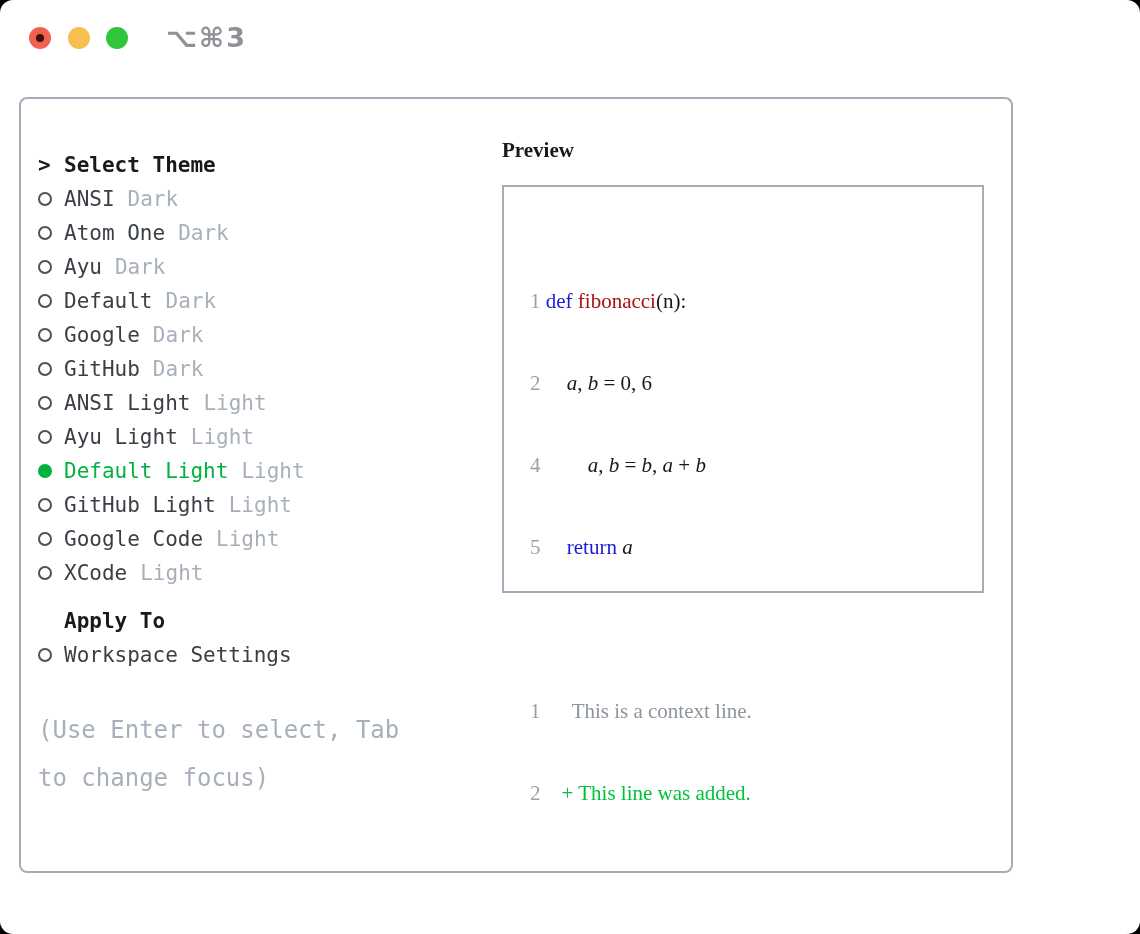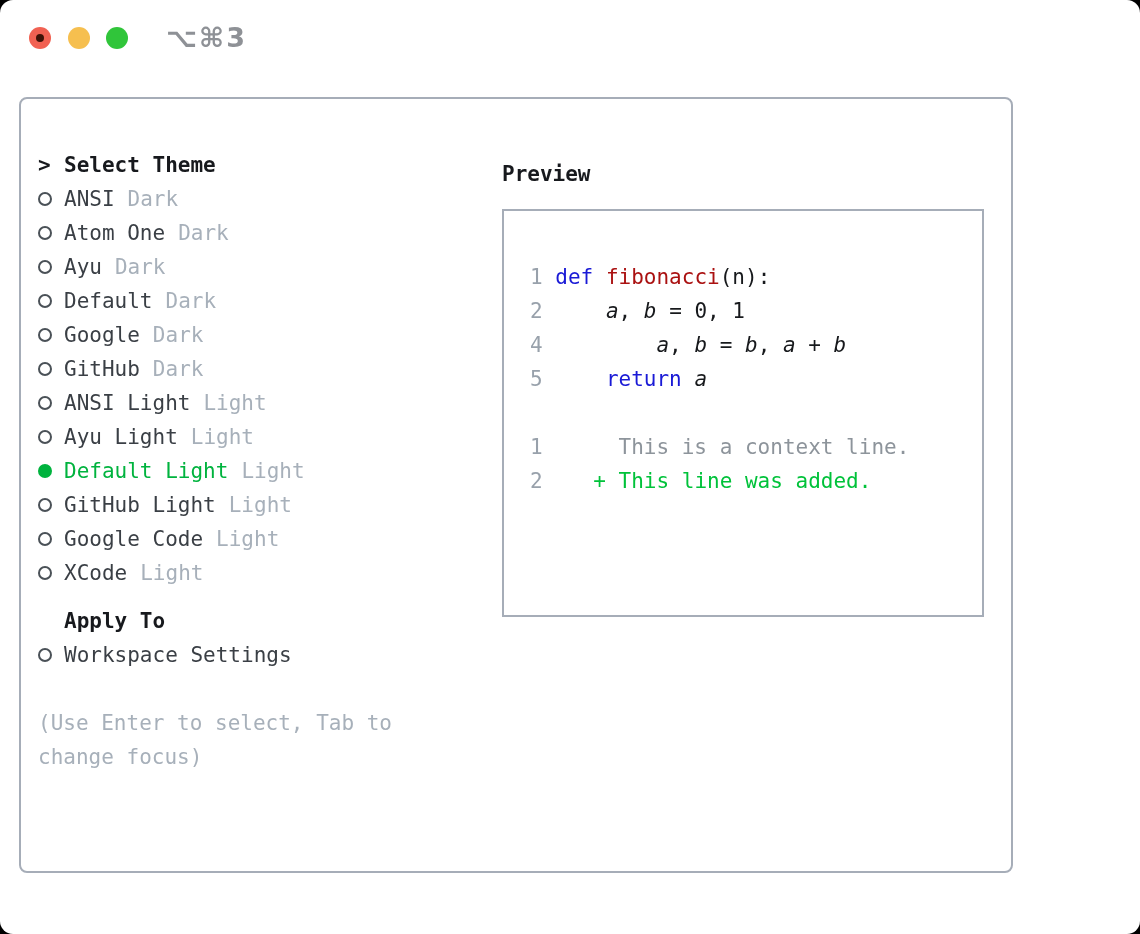--- a/index.html
+++ b/index.html
@@ -23,42 +23,42 @@
     font-family:"DejaVu Sans","DejaVu Sans Mono",sans-serif;
     font-size:27px;font-weight:bold;color:var(--title-gray);letter-spacing:2px;
   }
   
   .panel{
     position:absolute;left:19px;top:97px;width:994px;height:776px;
     box-sizing:border-box;border:2px solid var(--border-gray);border-radius:8px;
     background:#fff;
   }
   .left{position:absolute;left:17px;top:49px;width:430px;}
-  .right{position:absolute;left:481px;top:58px;width:484px;}
+  .right{position:absolute;left:481px;top:34px;width:484px;font-family:Liberation Serif, serif;}
   .row{display:flex;align-items:center;height:34px;font-size:21px;color:var(--item-text);}
   .marker{width:26px;flex:0 0 26px;display:flex;align-items:center;}
   .prompt{font-weight:bold;color:var(--header-text);}
   .hdr{font-weight:bold;color:var(--header-text);text-align:center;}
   .dot{width:10px;height:10px;border-radius:50%;border:2px solid var(--radio-outline);}
   .dot.on{background:var(--accent-green);border-color:var(--accent-green);}
   .nm{white-space:pre;}
   .row.sel .nm{color:var(--accent-green);}
   .vr{color:var(--muted-gray);padding-left:13px;white-space:pre;}
   .apply{margin-top:14px;}
   .help{
-    margin-top:34px;width:400px;font-size:21px;line-height:34px;
+    margin-top:34px;width:400px;font-size:24px;line-height:48px;
     color:var(--muted-gray);
   }
   
   .preview-box{
     margin-top:18px;box-sizing:border-box;width:482px;height:408px;
     border:2px solid var(--border-gray);background:#fff;
     padding:49px 10px 0 26px;
   }
-  .cl{height:34px;line-height:34px;font-size:21px;white-space:pre;color:var(--code-text);}
+  .cl{height:34px;line-height:34px;font-size:21px;white-space:pre;color:var(--code-text);margin-top:48px;}
   .cl .ln{color:var(--linenum-gray);}
   .cl .kw{color:var(--keyword-blue);}
   .cl .fn{color:var(--function-red);}
   .cl .vr2{font-style:italic;}
   .cl .ctx{color:var(--context-gray);}
   .cl .del{color:var(--deleted-red);}
   .cl .add{color:var(--added-green);}
 </style>
 </head>
 <body>
@@ -187,21 +187,21 @@
       <div class="help">(Use Enter to select, Tab to change focus)</div>
     </div>
 
     <div class="right">
       <div class="row">
         <span class="hdr">Preview</span>
       </div>
       <div class="preview-box">
         <div id="preview-code">
             <div class="cl"><span class="ln">1</span><span> </span><span class="kw">def</span><span> </span><span class="fn">fibonacci</span><span>(n):</span></div>
-            <div class="cl"><span class="ln">2</span><span>     </span><span class="vr2">a</span><span>, </span><span class="vr2">b</span><span> = 0, 1</span></div>
+            <div class="cl"><span class="ln">2</span><span>     </span><span class="vr2">a</span><span>, </span><span class="vr2">b</span><span> = 0, 6</span></div>
             <div class="cl"><span class="ln">4</span><span>         </span><span class="vr2">a</span><span>, </span><span class="vr2">b</span><span> = </span><span class="vr2">b</span><span>, </span><span class="vr2">a</span><span> + </span><span class="vr2">b</span></div>
             <div class="cl"><span class="ln">5</span><span>     </span><span class="kw">return</span><span> </span><span class="vr2">a</span></div>
             <div class="cl">&nbsp;</div>
             <div class="cl"><span class="ln">1</span><span>      </span><span class="ctx">This is a context line.</span></div>
             <div class="cl"><span class="ln">2</span><span>    </span><span class="add">+ This line was added.</span></div>
           </div>
       </div>
     </div>
 
   </div>

